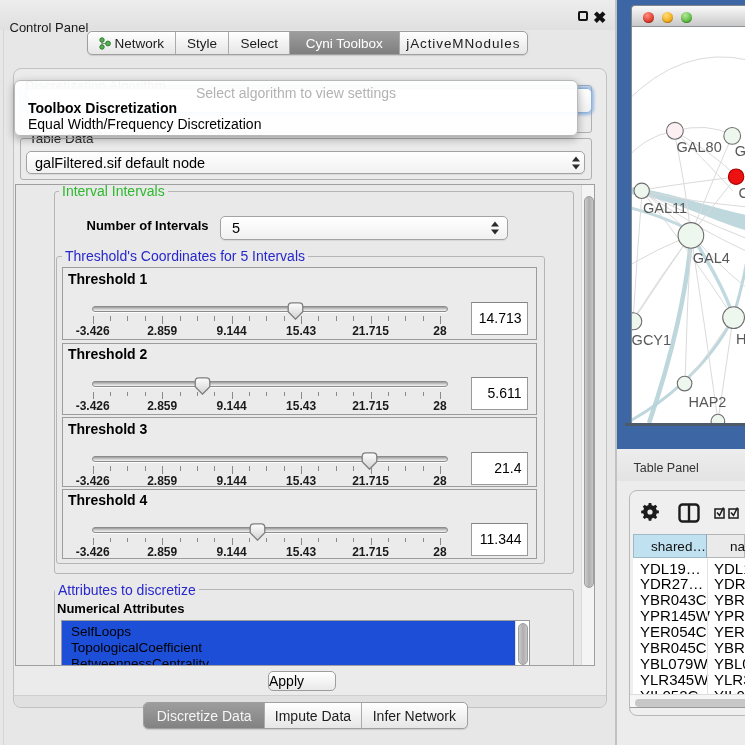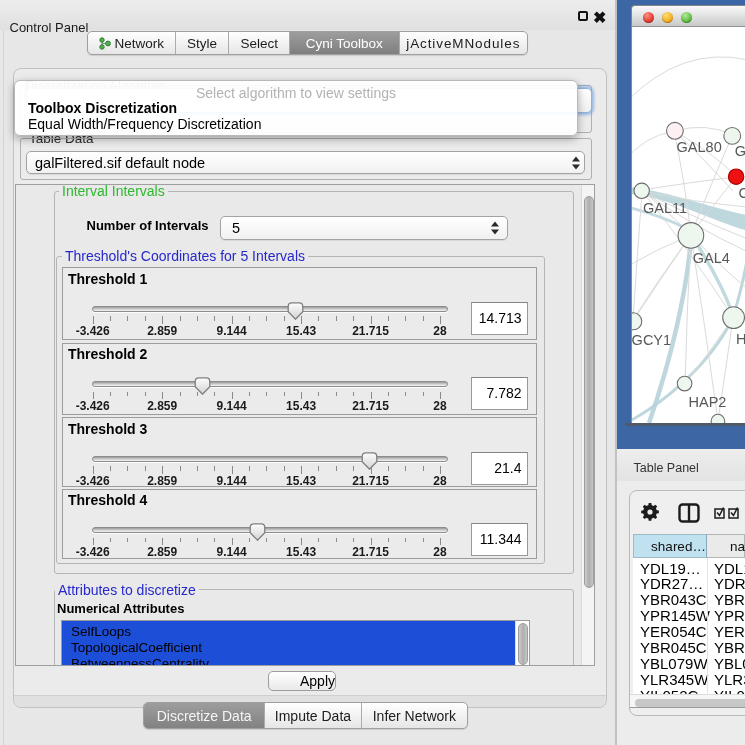--- a/index.html
+++ b/index.html
@@ -51,21 +51,21 @@
 .ticks .tkM { position:absolute; top:48px; width:1px; height:7.5px; background:#8a8a8a; }
 .ticks .tkm { position:absolute; top:48px; width:1px; height:4.5px; background:#8a8a8a; }
 .tkl { position:absolute; top:55.5px; width:70px; text-align:center; font-size:12px; font-weight:bold; color:#1a1a1a; }
 .vfield { position:absolute; left:408px; top:33.5px; width:57px; height:33px; background:#fff; border:1px solid #999; border-top-color:#848484; font-size:14px; color:#000; text-align:right; line-height:31px; padding-right:5.5px; }
 
 #alist { position:absolute; left:45px; top:435px; width:469px; height:60px; background:#1d4ed8; border:1px solid #9a9a9a; }
 #alist .it { position:absolute; left:9px; font-size:13.5px; color:#000; }
 #alsb { position:absolute; right:0; top:0; width:14px; height:100%; background:#fff; border-left:1px solid #e0e0e0; }
 #alsb .th { position:absolute; left:1.5px; top:2px; width:10px; height:42px; border-radius:5px; background:linear-gradient(90deg,#cdcdcd,#aeaeae 50%,#c6c6c6); border:1px solid #9e9e9e; }
 
-#applybtn { position:absolute; left:268px; top:671px; width:68px; height:20px; background:linear-gradient(#ffffff,#e9e9e9); border:1px solid #9d9d9d; border-radius:5px; font-size:14px; text-align:right; line-height:18px; color:#000; }
+#applybtn { position:absolute; left:268px; top:671px; width:68px; height:20px; background:linear-gradient(#ffffff,#e9e9e9); border:1px solid #9d9d9d; border-radius:5px; font-size:14px; text-align:left; line-height:18px; color:#000; }
 
 #botseg { position:absolute; left:143px; top:702px; width:325px; height:27px; border:1px solid #9f9f9f; border-radius:5px; background:linear-gradient(#ffffff,#e6e6e6); box-shadow:0 1px 1px rgba(0,0,0,0.12); display:flex; overflow:hidden; }
 #botseg .seg { height:100%; border-right:1px solid #ababab; font-size:14px; color:#1c1c1c; text-align:center; line-height:26px; }
 #botseg .seg.sel { background:linear-gradient(#9d9d9d,#828282); color:#f5f5f5; }
 #botseg .seg:last-child { border-right:none; }
 
 #splitter { position:absolute; left:615px; top:0; width:2px; height:745px; background:#c2c2c2; }
 #bluebg { position:absolute; left:617px; top:0; width:128px; height:449px; background:#3c67a4; }
 #nwin-title { position:absolute; left:631px; top:5px; width:114px; height:22px; background:linear-gradient(#f9f9f9,#c9c9c9); border:1px solid #82868c; border-right:none; border-radius:4px 0 0 0; border-bottom:1px solid #8e9299; }
 .tl { position:absolute; top:5.5px; width:11px; height:11px; border-radius:50%; box-shadow:inset 0 -1px 1px rgba(0,0,0,0.25); }
@@ -215,21 +215,21 @@
           <div class="tkm" style="left:342.3px"></div>
           <div class="tkm" style="left:359.6px"></div>
           <div class="tkM" style="left:377.0px"></div>
         </div>
  <div class="tkl" style="left:-5.3px">-3.426</div>
         <div class="tkl" style="left:64.2px">2.859</div>
         <div class="tkl" style="left:133.6px">9.144</div>
         <div class="tkl" style="left:203.1px">15.43</div>
         <div class="tkl" style="left:272.5px">21.715</div>
         <div class="tkl" style="left:342.0px">28</div>
- <div class="vfield">7.782</div>
+ <div class="vfield">5.611</div>
 </div>
 <div class="tbox" style="top:232px;height:70px">
  <div class="tlab">Threshold 3</div>
  <div class="track"></div>
  <svg class="thumb" style="left:297.6px" width="17" height="18" viewBox="0 0 17 18">
           <path d="M1.2 4.4 Q1.2 0.8 4.8 0.8 L12.2 0.8 Q15.8 0.8 15.8 4.4 L15.8 9.8 L8.5 17.2 L1.2 9.8 Z" fill="url(#thg)" stroke="#7e7e7e" stroke-width="1.3"></path>
         </svg>
  <div class="ticks">
           <div class="tkM" style="left:29.7px"></div>
           <div class="tkm" style="left:47.1px"></div>

